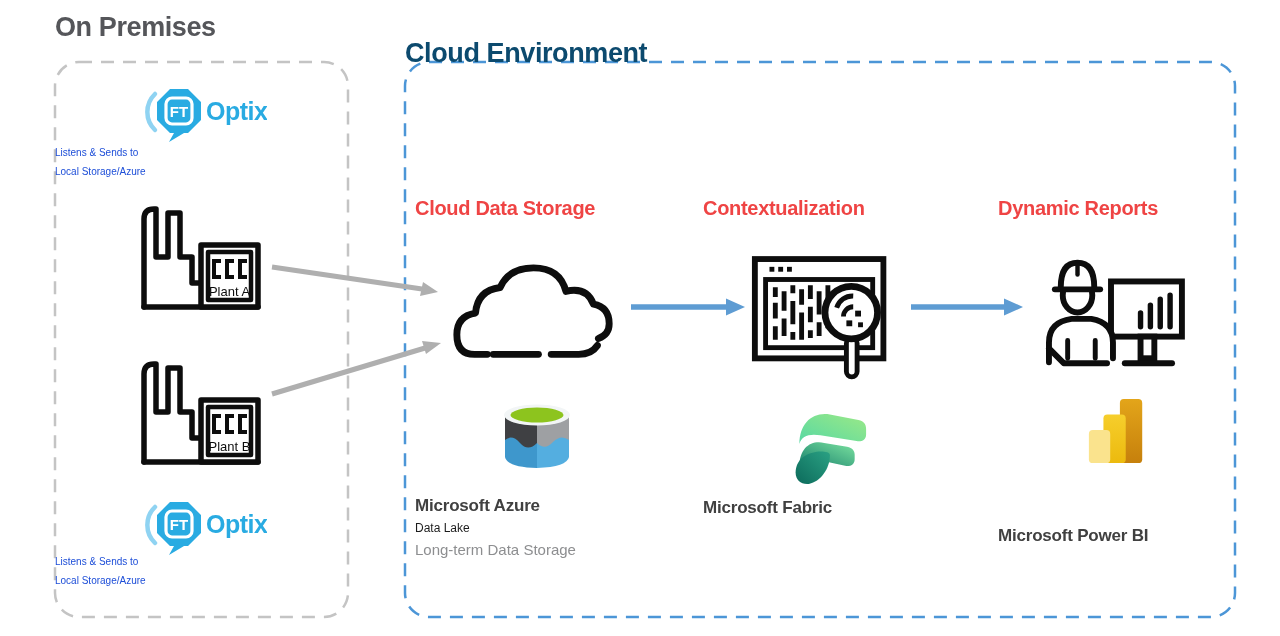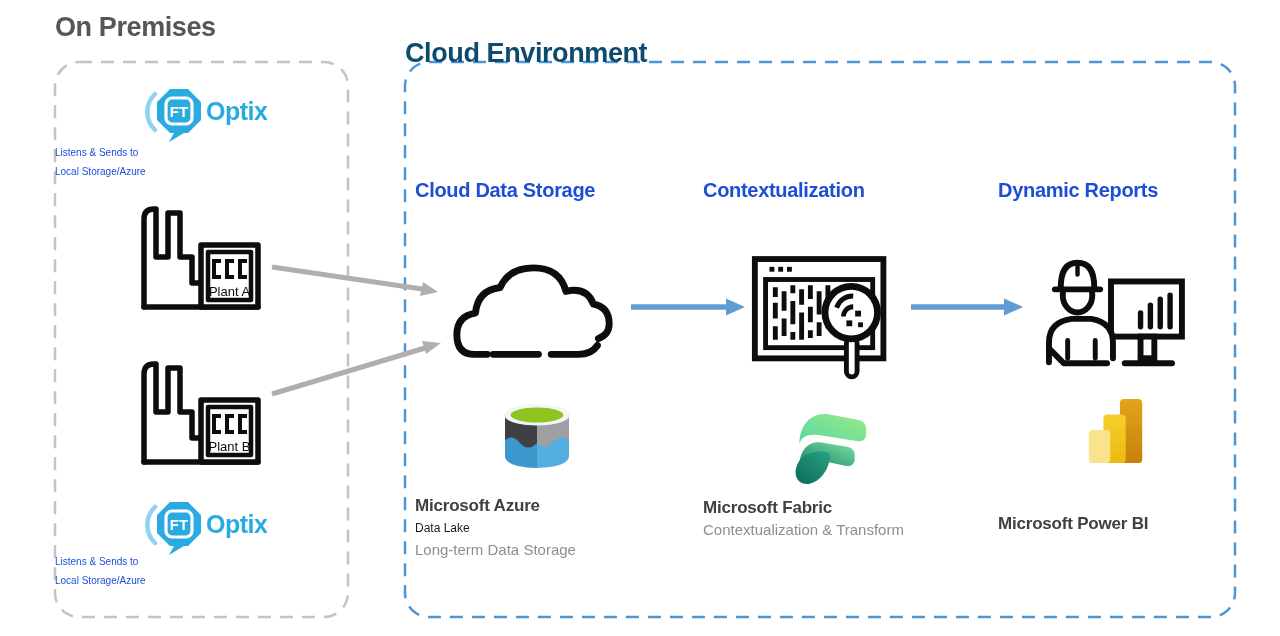--- a/index.html
+++ b/index.html
@@ -3,21 +3,21 @@
 <meta charset="utf-8">
 <style>
   html,body{margin:0;padding:0;background:#fff;}
   #stage{position:relative;width:1280px;height:636px;background:#ffffff;overflow:hidden;
          font-family:"Liberation Sans",sans-serif;}
   .abs{position:absolute;}
   .center{text-align:left;}
   .section-title{font-size:27px;font-weight:700;letter-spacing:-0.4px;}
   .title-gray{color:#55565A;}
   .title-blue{color:#0c4a6e;margin-top:26px;}
-  .col-header{font-size:20px;font-weight:700;color:#1d4ed8;letter-spacing:-0.3px;}
+  .col-header{font-size:20px;font-weight:700;color:#ef4444;letter-spacing:-0.3px;margin-top:18px;}
   .caption{font-size:10px;color:#1d4ed8;line-height:19px;}
   .col-product{font-size:17px;font-weight:700;color:#404040;line-height:23px;letter-spacing:-0.2px;}
   .col-product2{font-size:12px;color:#1c1c1c;line-height:22px;}
   .col-sub{font-size:15px;color:#8D8E90;line-height:22px;}
   svg text{font-family:"Liberation Sans",sans-serif;}
 </style>
 </head>
 <body>
 
 <div id="stage">
@@ -207,20 +207,19 @@
   </svg>
 
   <div class="abs center" style="left:415px;top:494px;width:240px">
     <div class="col-product">Microsoft Azure</div>
     <div class="col-product2">Data Lake</div>
     <div class="col-sub">Long-term Data Storage</div>
   </div>
 
   <div class="abs center" style="left:703px;top:496px;width:240px">
     <div class="col-product">Microsoft Fabric</div>
-    <div class="col-sub">Contextualization &amp; Transform</div>
-  </div>
-
-  <div class="abs center" style="left:998px;top:512px;width:240px">
+  </div>
+
+  <div class="abs center" style="left:998px;top:524px;width:240px">
     <div class="col-product">Microsoft Power BI</div>
   </div>
 
 </div>
 
 </body></html>

